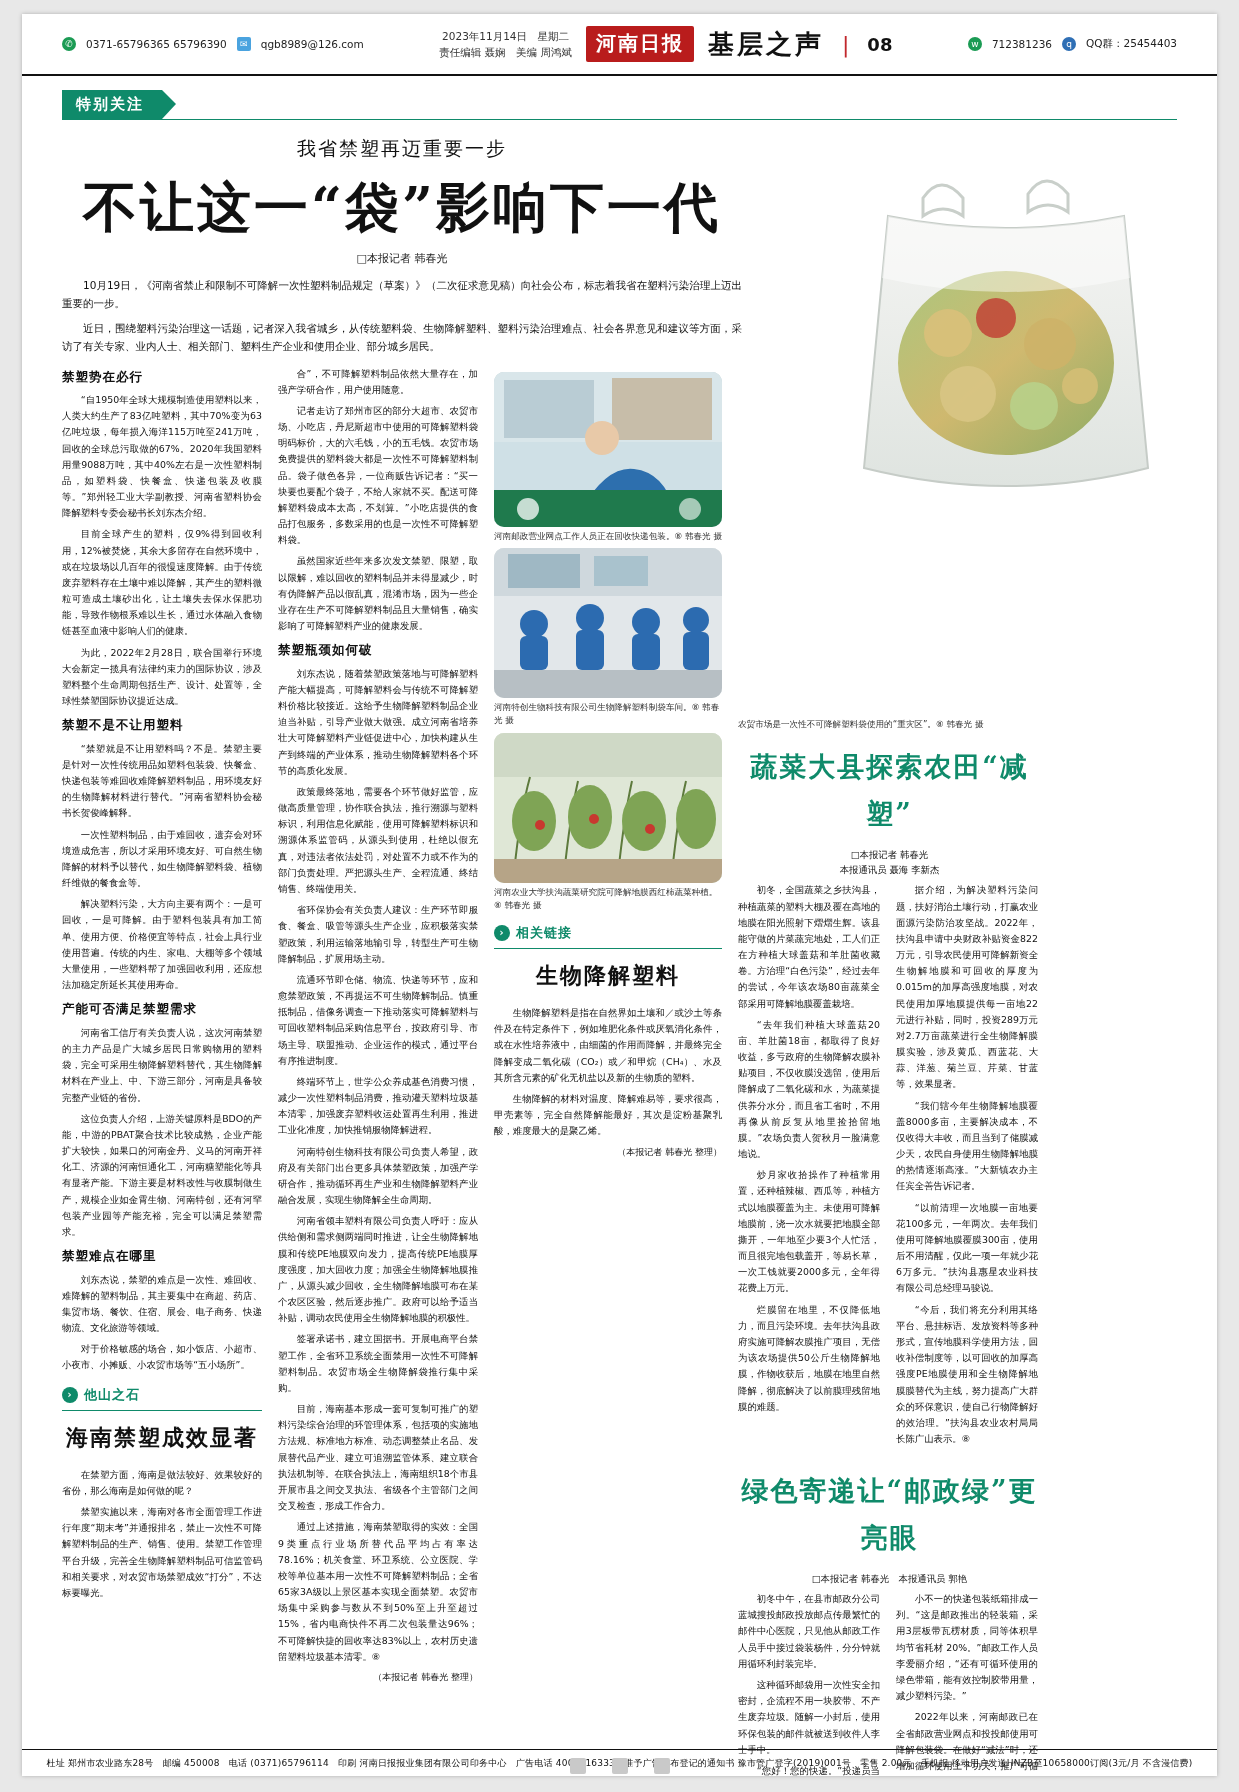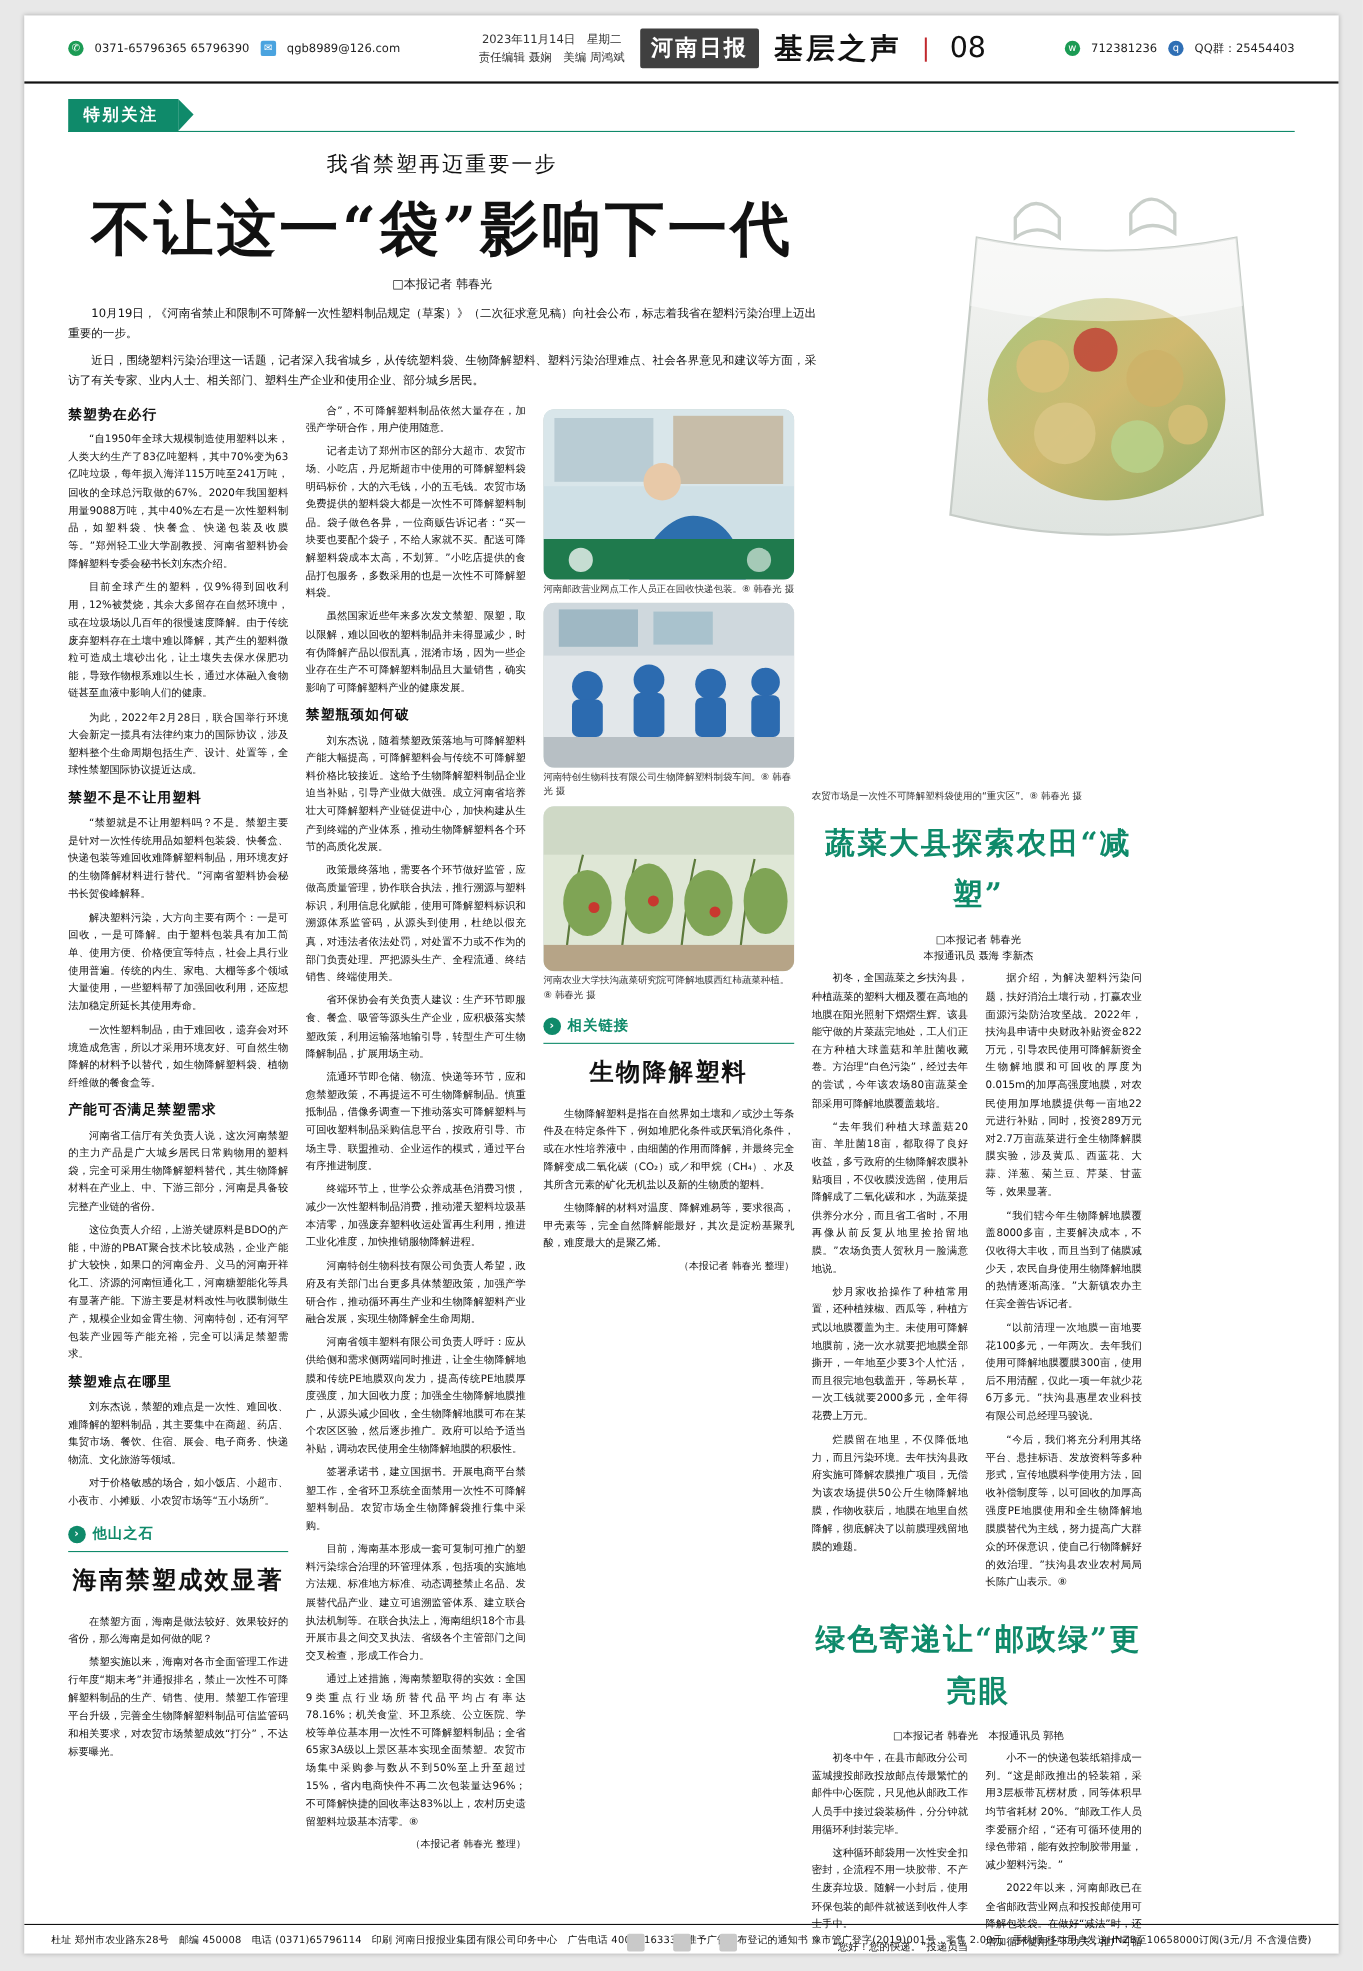--- a/index.html
+++ b/index.html
@@ -31,28 +31,28 @@
   .mh-right { margin-left:auto; }
   .mh-ico {
     display:inline-flex; align-items:center; justify-content:center;
     width:14px; height:14px; border-radius:50%;
     background:#1b9b54; color:#fff; font-size:9px; line-height:1;
   }
   .mh-ico.blue { background:#2f6fb5; }
   .mh-ico.sq { border-radius:2px; background:#4aa3df; }
   .mh-date { font-size:10.5px; color:#333; text-align:center; line-height:1.55;}
   .hn-logo {
-    background:#404040; color:#fff; font-weight:bold;
+    background:#b91c1c; color:#fff; font-weight:bold;
     font-size:20px; letter-spacing:2px;
     padding:4px 10px 5px; border-radius:2px;
     font-family:"DejaVu Sans",sans-serif;
   }
   .sec-title { font-size:26px; font-weight:bold; letter-spacing:3px; }
   .sec-bar { color:#c1282d; font-size:22px; margin:0 4px;}
-  .sec-num { font-size:26px; font-weight:normal; }
+  .sec-num { font-size:18px; font-weight:bold; }
 
   
   .content { position:relative; padding:14px 40px 0; }
   .tag {
     display:inline-block; position:relative;
     background:#0f8a6a; color:#fff; font-size:15px; font-weight:bold;
     letter-spacing:2px; padding:5px 18px 6px 14px;
   }
   .tag:after{
     content:""; position:absolute; right:-14px; top:0;
@@ -212,22 +212,22 @@
 
     <div class="cols">
 
       <div class="col c1">
         <p class="sub">禁塑势在必行</p>
         <p>“自1950年全球大规模制造使用塑料以来，人类大约生产了83亿吨塑料，其中70%变为63亿吨垃圾，每年损入海洋115万吨至241万吨，回收的全球总污取做的67%。2020年我国塑料用量9088万吨，其中40%左右是一次性塑料制品，如塑料袋、快餐盒、快递包装及收膜等。”郑州轻工业大学副教授、河南省塑料协会降解塑料专委会秘书长刘东杰介绍。</p>
         <p>目前全球产生的塑料，仅9%得到回收利用，12%被焚烧，其余大多留存在自然环境中，或在垃圾场以几百年的很慢速度降解。由于传统废弃塑料存在土壤中难以降解，其产生的塑料微粒可造成土壤砂出化，让土壤失去保水保肥功能，导致作物根系难以生长，通过水体融入食物链甚至血液中影响人们的健康。</p>
         <p>为此，2022年2月28日，联合国举行环境大会新定一揽具有法律约束力的国际协议，涉及塑料整个生命周期包括生产、设计、处置等，全球性禁塑国际协议提近达成。</p>
         <p class="sub">禁塑不是不让用塑料</p>
         <p>“禁塑就是不让用塑料吗？不是。禁塑主要是针对一次性传统用品如塑料包装袋、快餐盒、快递包装等难回收难降解塑料制品，用环境友好的生物降解材料进行替代。”河南省塑料协会秘书长贺俊峰解释。</p>
+        <p>一次性塑料制品，由于难回收，遗弃会对环境造成危害，所以才采用环境友好、可自然生物降解的材料予以替代，如生物降解塑料袋、植物纤维做的餐食盒等。</p>
         <p>解决塑料污染，大方向主要有两个：一是可回收，一是可降解。由于塑料包装具有加工简单、使用方便、价格便宜等特点，社会上具行业使用普遍。传统的内生、家电、大棚等多个领域大量使用，一些塑料帮了加强回收利用，还应想法加稳定所延长其使用寿命。</p>
-        <p>一次性塑料制品，由于难回收，遗弃会对环境造成危害，所以才采用环境友好、可自然生物降解的材料予以替代，如生物降解塑料袋、植物纤维做的餐食盒等。</p>
         <p class="sub">产能可否满足禁塑需求</p>
         <p>河南省工信厅有关负责人说，这次河南禁塑的主力产品是广大城乡居民日常购物用的塑料袋，完全可采用生物降解塑料替代，其生物降解材料在产业上、中、下游三部分，河南是具备较完整产业链的省份。</p>
         <p>这位负责人介绍，上游关键原料是BDO的产能，中游的PBAT聚合技术比较成熟，企业产能扩大较快，如果口的河南金丹、义马的河南开祥化工、济源的河南恒通化工，河南糖塑能化等具有显著产能。下游主要是材料改性与收膜制做生产，规模企业如金霄生物、河南特创，还有河罕包装产业园等产能充裕，完全可以满足禁塑需求。</p>
         <p class="sub">禁塑难点在哪里</p>
         <p>刘东杰说，禁塑的难点是一次性、难回收、难降解的塑料制品，其主要集中在商超、药店、集贸市场、餐饮、住宿、展会、电子商务、快递物流、文化旅游等领域。</p>
         <p>对于价格敏感的场合，如小饭店、小超市、小夜市、小摊贩、小农贸市场等“五小场所”。</p>
 
         <div class="boxhead">
           <span class="arrow">›</span>
           <span>他山之石</span>

